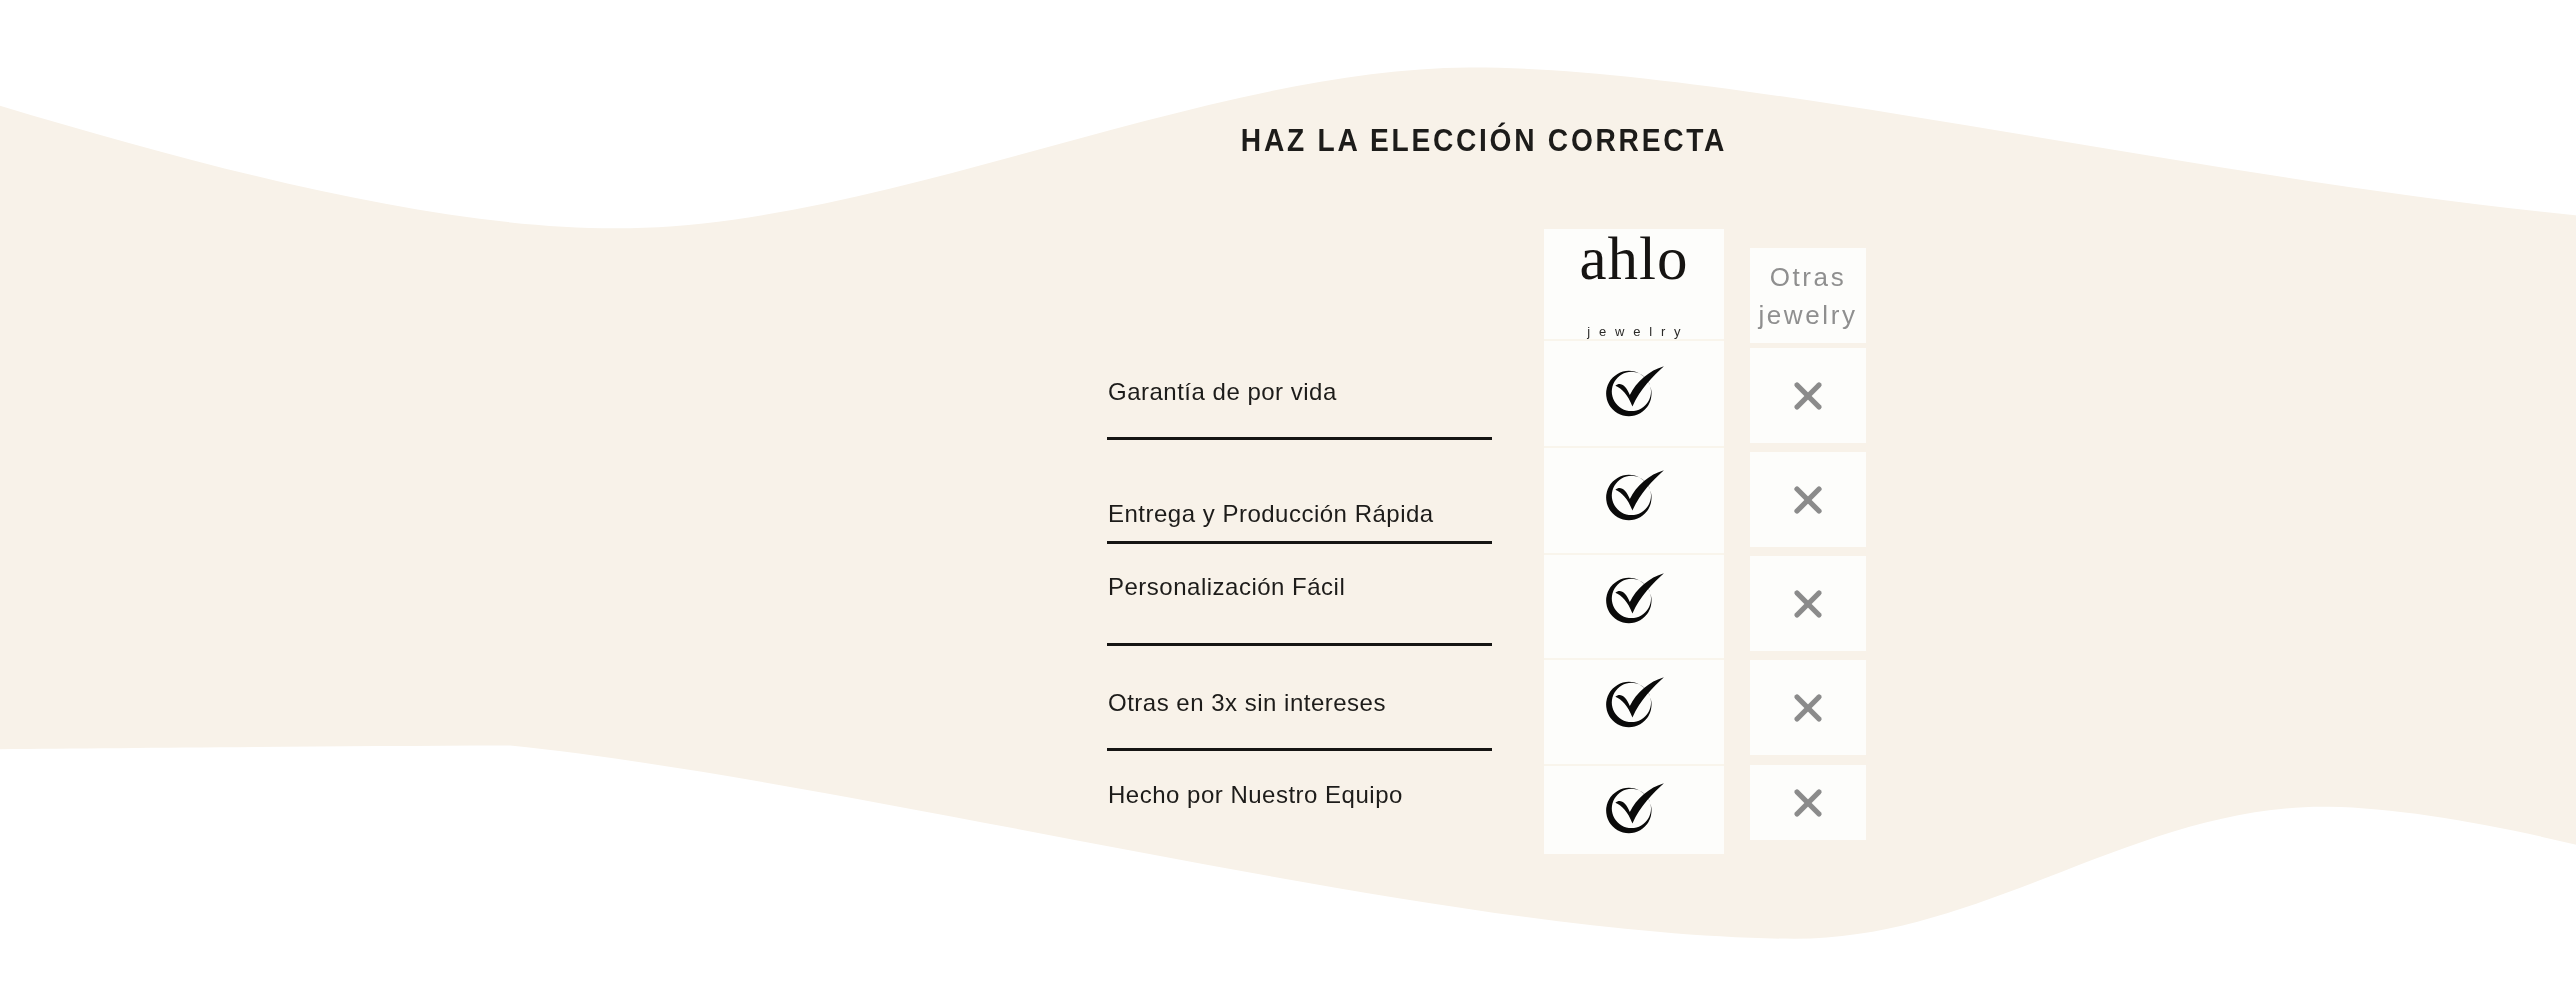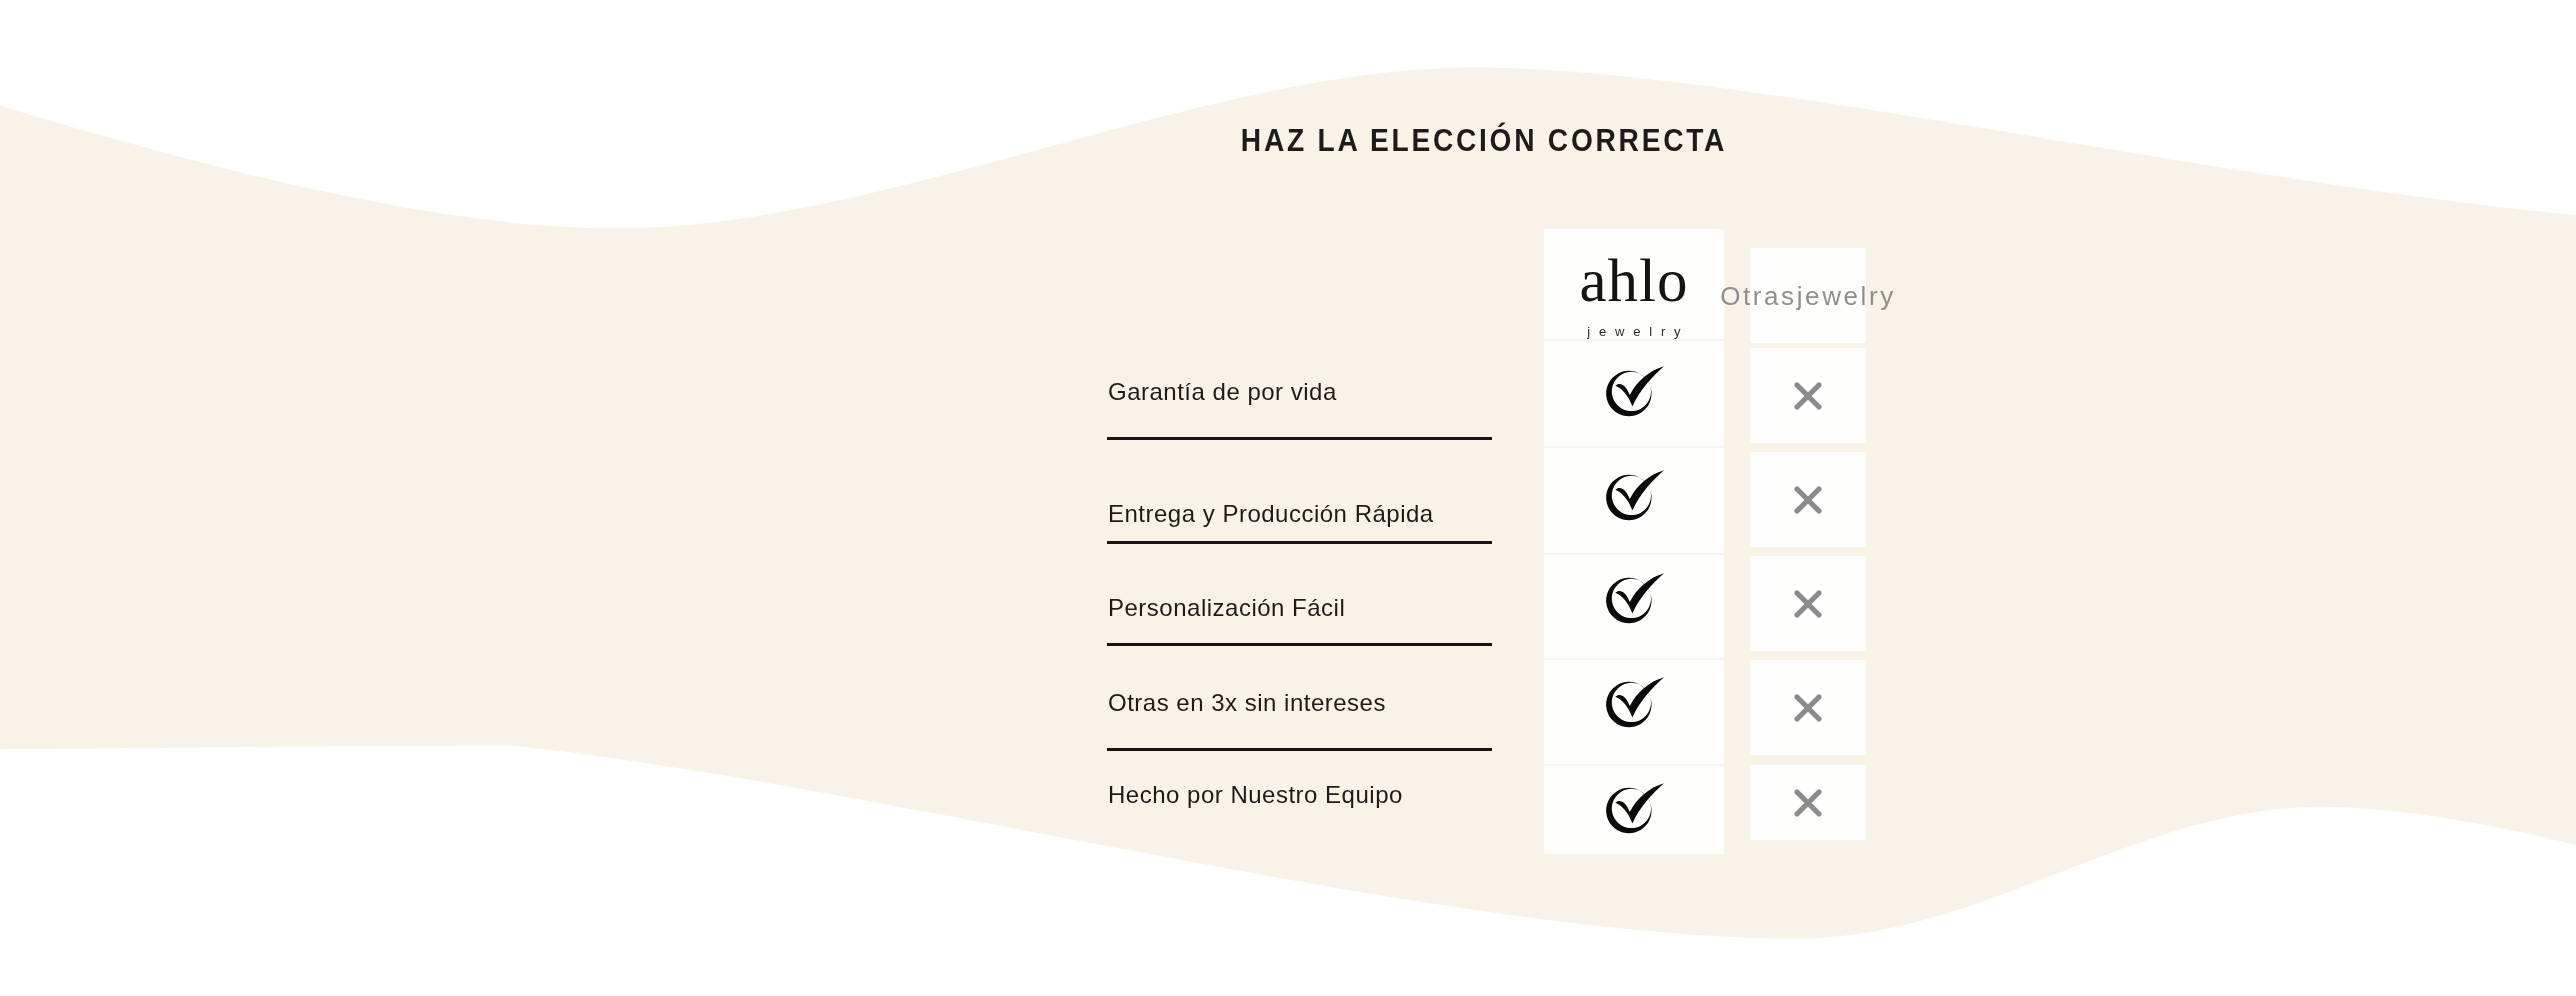--- a/index.html
+++ b/index.html
@@ -44,22 +44,22 @@
     position:absolute;left:1107px;width:385px;height:2.6px;
     background:var(--rule-color);
   }
 
   .brand-col{
     position:absolute;left:1544px;top:229px;width:180px;height:625px;
     background:var(--card-bg);
   }
   .brand-header{
     position:absolute;left:0;top:0;width:100%;height:110px;
-    display:flex;flex-direction:column;align-items:center;justify-content:flex-end;
-    padding-top:13px;box-sizing:border-box;
+    display:flex;flex-direction:column;align-items:center;justify-content:space-between;
+    padding-top:4px;box-sizing:border-box;
   }
   .logo-text{
     font-family:"Liberation Serif","DejaVu Serif",serif;
     font-size:61px;line-height:52px;letter-spacing:1px;
     color:#161412;
   }
   .logo-sub{
     margin-top:17px;
     font-size:13px;letter-spacing:8.8px;padding-left:8.8px;
     color:#2b2a28;
@@ -70,20 +70,21 @@
   }
   .check-icon{position:absolute;left:59px;width:64px;height:54px;}
   .check-icon path{fill:var(--check-color);}
 
   .others-box{
     position:absolute;left:1750px;width:116px;
     background:var(--card-bg);
     display:flex;align-items:center;justify-content:center;
   }
   .others-header{
+    flex-direction:column;
     font-size:26px;line-height:38px;letter-spacing:2.6px;
     font-stretch:condensed;
     color:var(--muted-color);
     text-align:center;
   }
   .cross-icon{width:32px;height:32px;display:block;}
   .cross-icon line{stroke:var(--cross-color);stroke-width:10.5;stroke-linecap:round;}
 </style>
 </head>
 <body>
@@ -105,21 +106,21 @@
   </svg>
 
   <div class="title">HAZ LA ELECCIÓN CORRECTA</div>
 
   <div class="row-label" style="top:376px">
     <span>Garantía </span><span class="bold">de por vida</span>
   </div>
   <div class="row-label" style="top:498px">
     <span>Entrega y Producción </span><span class="bold">Rápida</span>
   </div>
-  <div class="row-label" style="top:592px">
+  <div class="row-label" style="top:571px">
     <span>Personalización </span><span class="bold">Fácil</span>
   </div>
   <div class="row-label" style="top:687px">
     <span>Otras en </span><span class="bold">3x sin intereses</span>
   </div>
   <div class="row-label" style="top:779px">
     <span>Hecho por </span><span class="bold">Nuestro Equipo</span>
   </div>
 
   <div class="rule" style="top:437px"></div>

